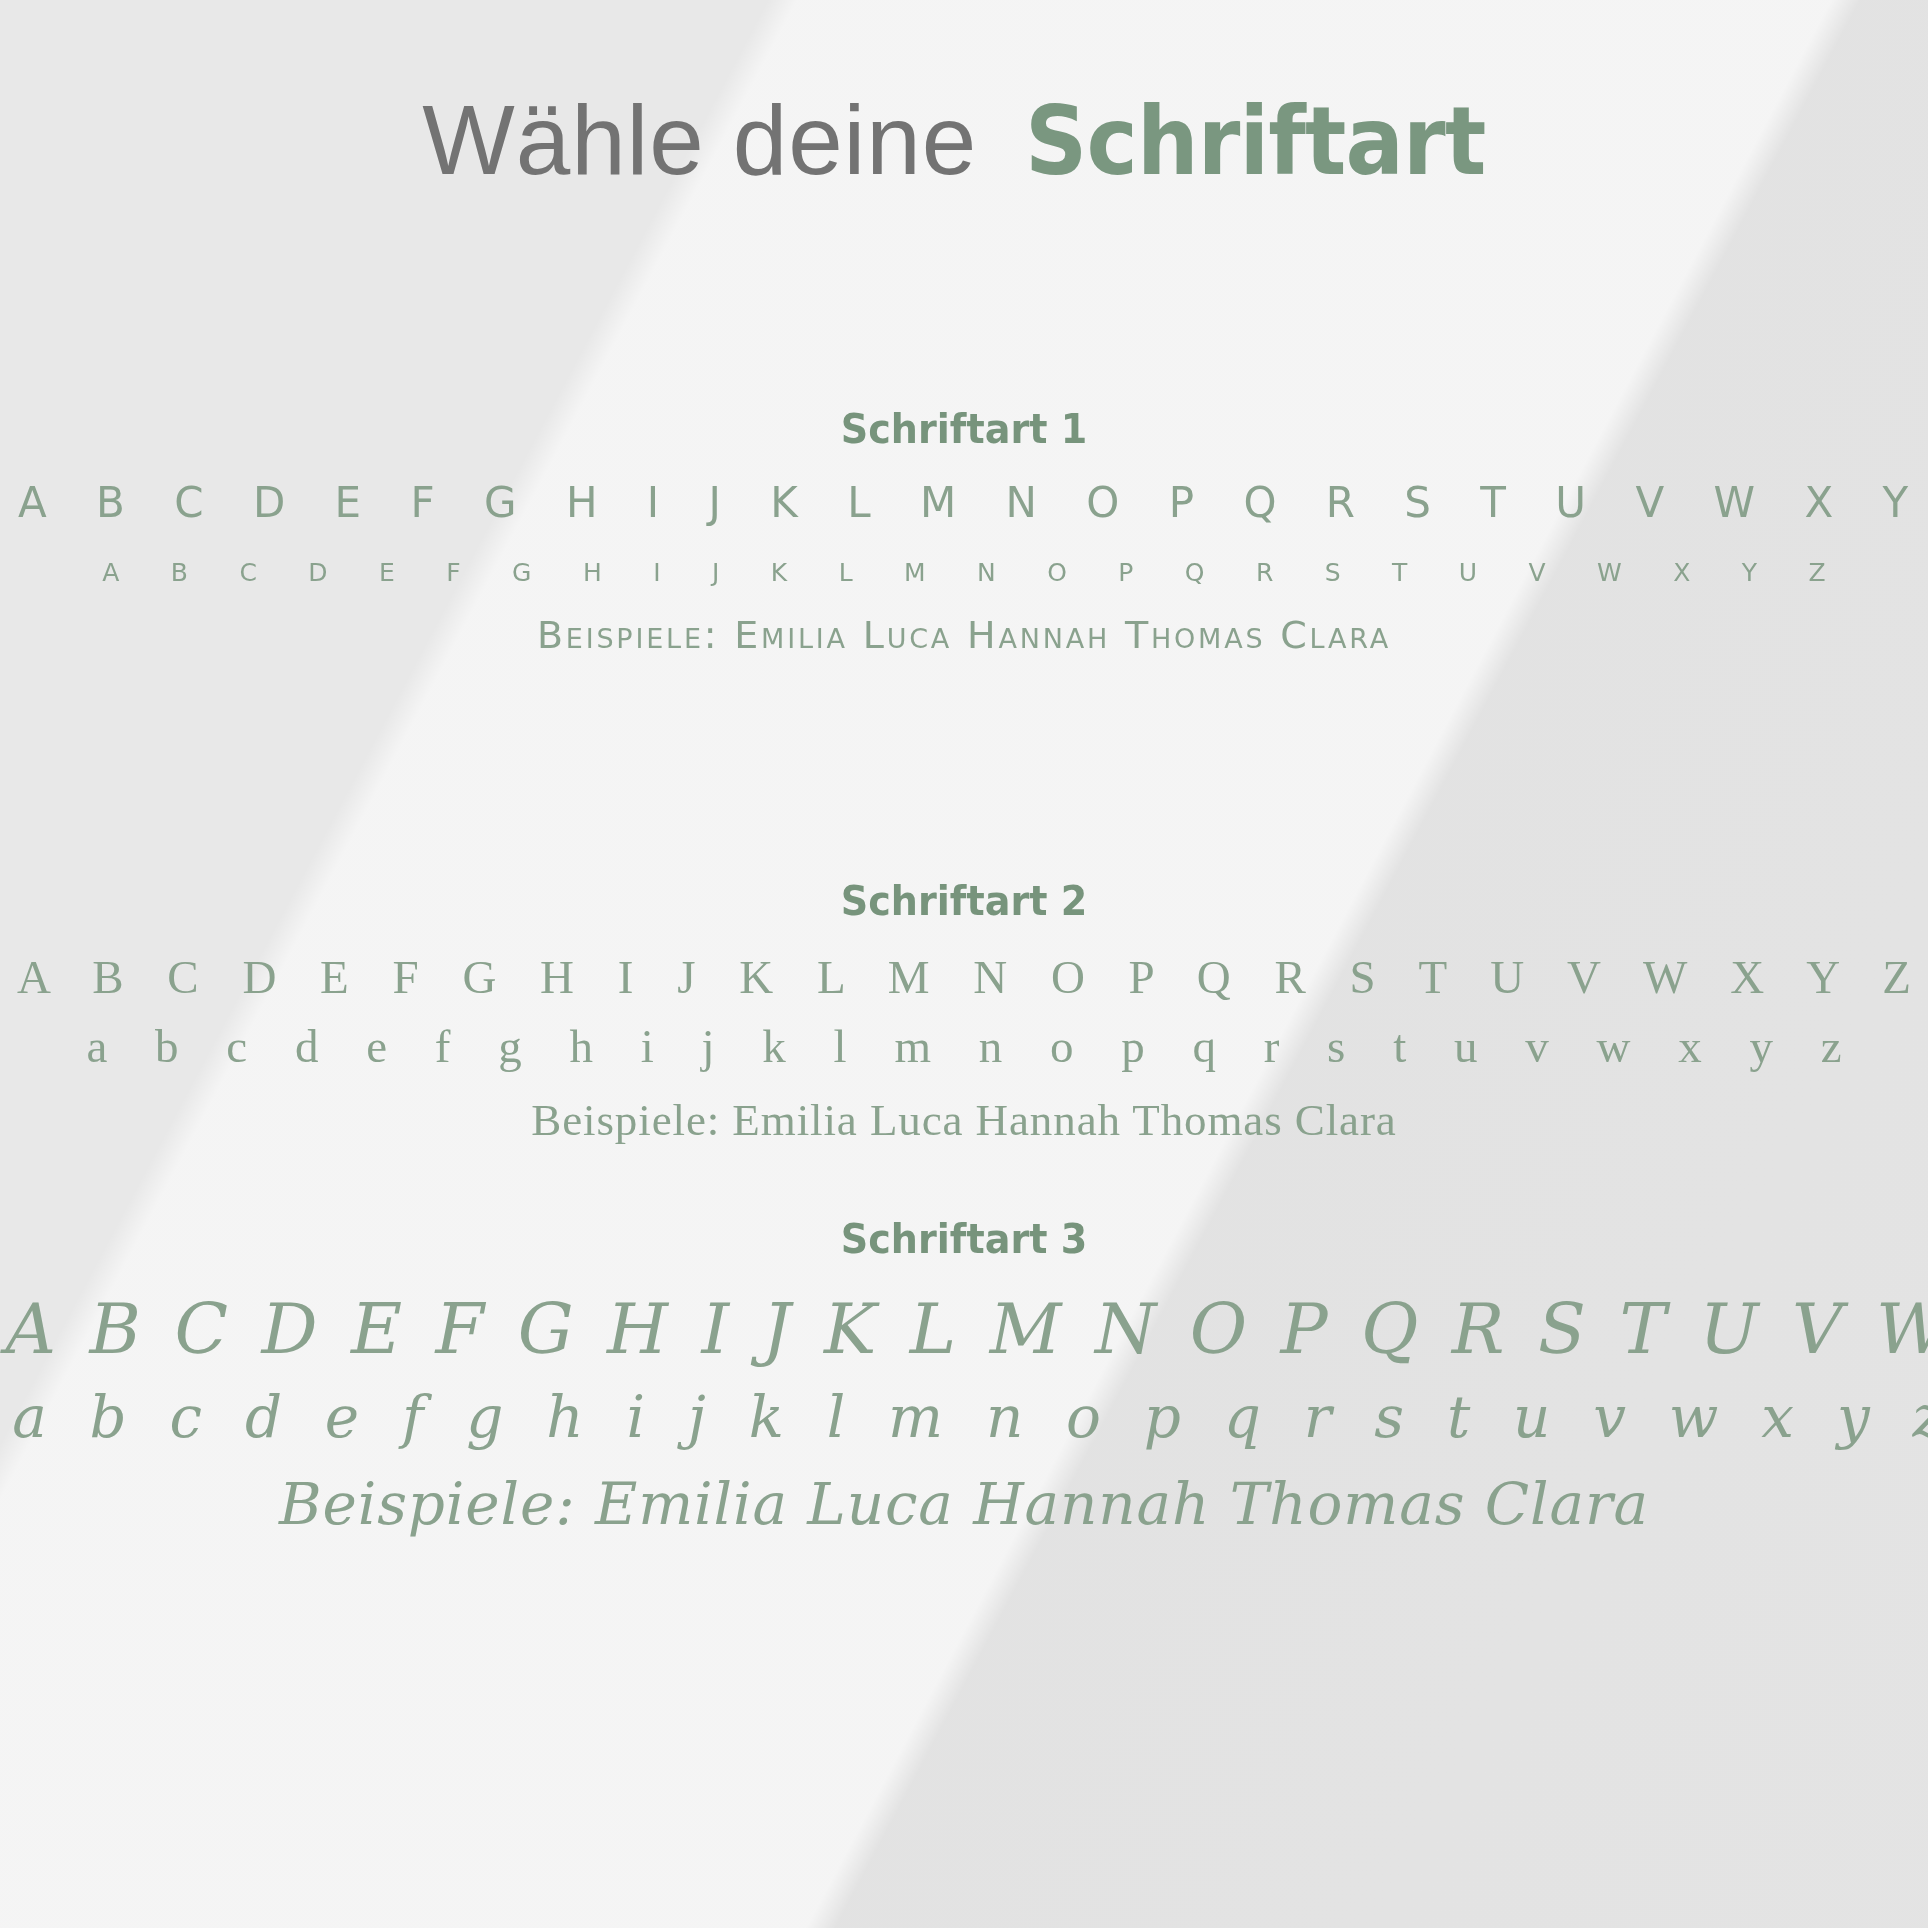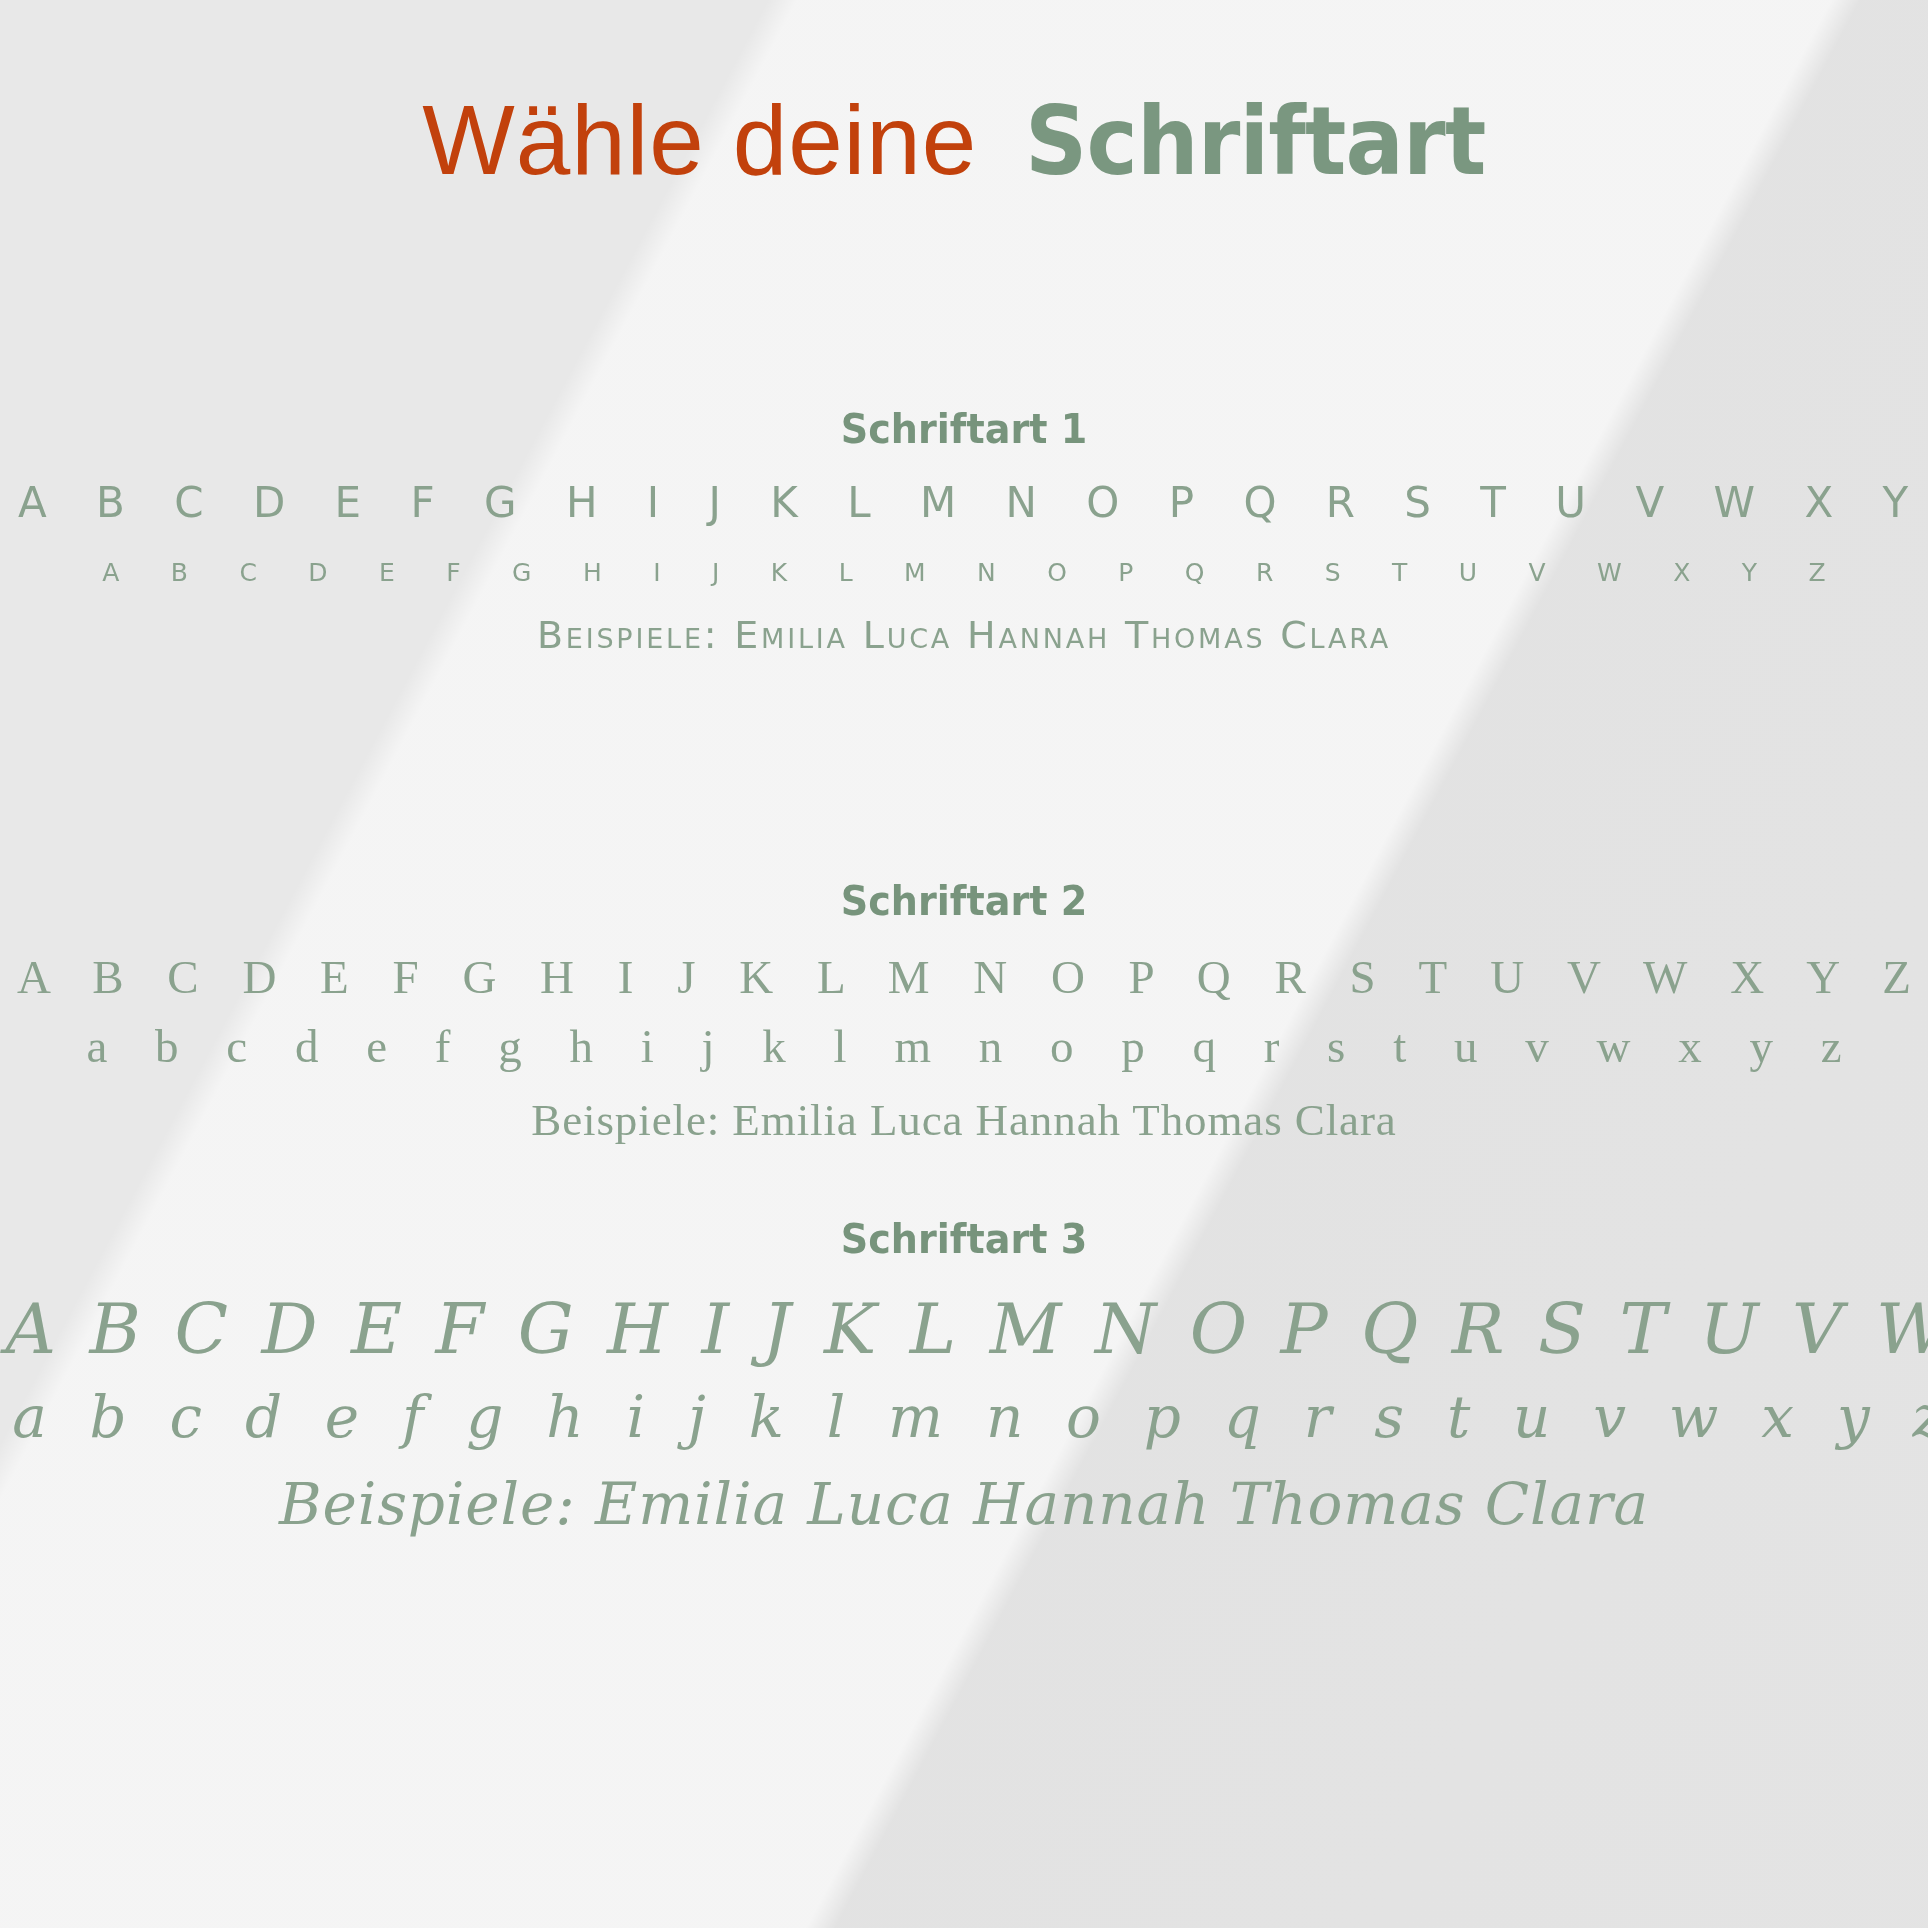--- a/index.html
+++ b/index.html
@@ -46,21 +46,21 @@
     padding-top: 87px;
     color: #7f9c84;
     white-space: nowrap;
     line-height: 1.1;
   }
   .title .light {
     font-family: "Liberation Sans", sans-serif;
     font-weight: 300;
     font-size: 98px;
     letter-spacing: 0.9px;
-    color: #c2410c;
+    color: #737373;
   }
   .title .bold {
     font-family: "DejaVu Sans", sans-serif;
     font-weight: 700;
     font-size: 94px;
     letter-spacing: -0.9px;
     color: #7a9780;
     transform: scaleX(0.92);
     display: inline-block;
   }

